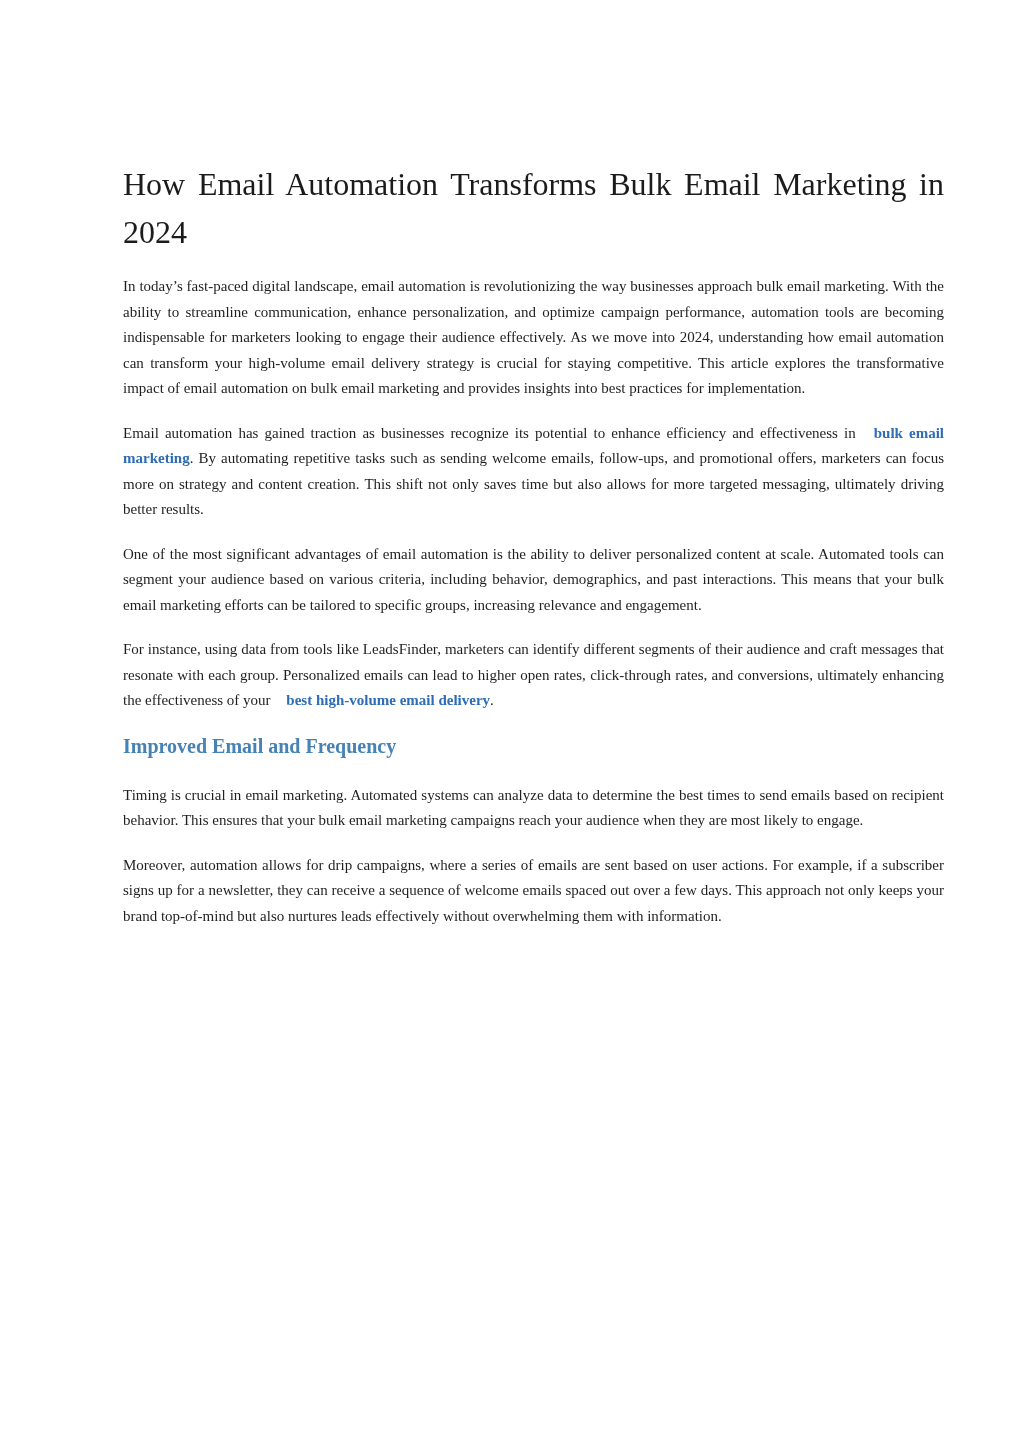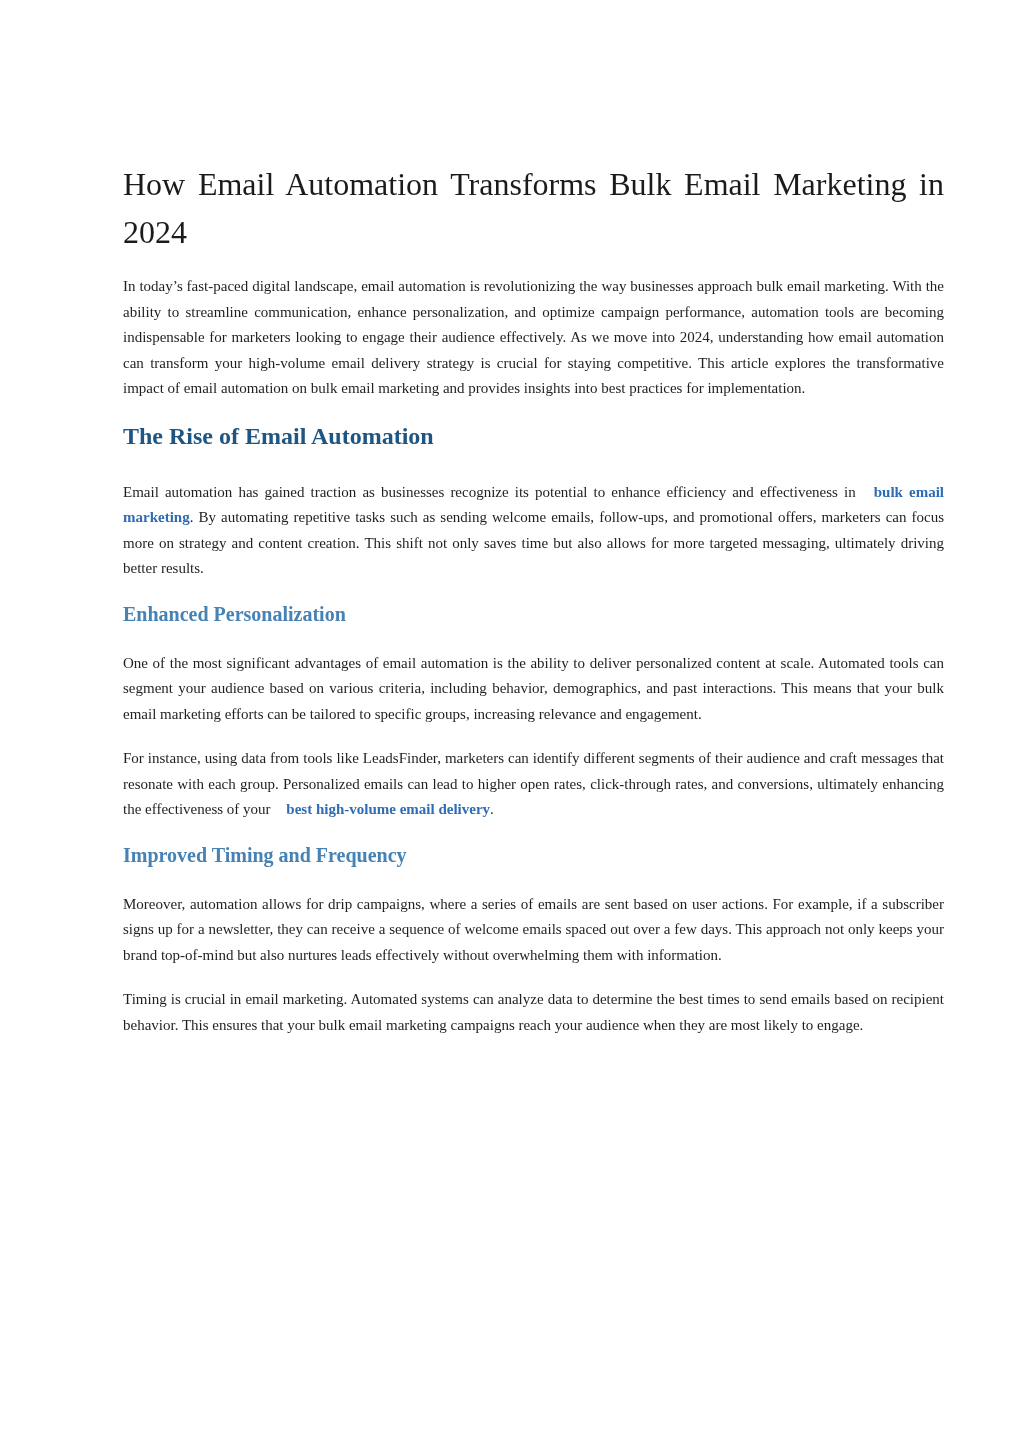--- a/index.html
+++ b/index.html
@@ -55,29 +55,27 @@
 </style>
 </head>
 <body>
 
 <div class="page">
 
   <h1 class="article-title">How Email Automation Transforms Bulk Email Marketing in 2024</h1>
 
   <p class="body-para">In today’s fast-paced digital landscape, email automation is revolutionizing the way businesses approach bulk email marketing. With the ability to streamline communication, enhance personalization, and optimize campaign performance, automation tools are becoming indispensable for marketers looking to engage their audience effectively. As we move into 2024, understanding how email automation can transform your high-volume email delivery strategy is crucial for staying competitive. This article explores the transformative impact of email automation on bulk email marketing and provides insights into best practices for implementation.</p>
 
-  <h2 class="section-heading">The Rise of Email Automation</h2>
 
   <p class="body-para"><span>Email automation has gained traction as businesses recognize its potential to enhance efficiency and effectiveness in </span><a class="doc-link">bulk email marketing</a><span>. By automating repetitive tasks such as sending welcome emails, follow-ups, and promotional offers, marketers can focus more on strategy and content creation. This shift not only saves time but also allows for more targeted messaging, ultimately driving better results.</span></p>
 
-  <h3 class="subsection-heading">Enhanced Personalization</h3>
 
   <p class="body-para">One of the most significant advantages of email automation is the ability to deliver personalized content at scale. Automated tools can segment your audience based on various criteria, including behavior, demographics, and past interactions. This means that your bulk email marketing efforts can be tailored to specific groups, increasing relevance and engagement.</p>
 
   <p class="body-para"><span>For instance, using data from tools like LeadsFinder, marketers can identify different segments of their audience and craft messages that resonate with each group. Personalized emails can lead to higher open rates, click-through rates, and conversions, ultimately enhancing the effectiveness of your </span><a class="doc-link">best high-volume email delivery</a><span>.</span></p>
 
-  <h3 class="subsection-heading">Improved Timing and Frequency</h3>
+  <h3 class="subsection-heading">Improved Email and Frequency</h3>
+
+  <p class="body-para">Timing is crucial in email marketing. Automated systems can analyze data to determine the best times to send emails based on recipient behavior. This ensures that your bulk email marketing campaigns reach your audience when they are most likely to engage.</p>
 
   <p class="body-para">Moreover, automation allows for drip campaigns, where a series of emails are sent based on user actions. For example, if a subscriber signs up for a newsletter, they can receive a sequence of welcome emails spaced out over a few days. This approach not only keeps your brand top-of-mind but also nurtures leads effectively without overwhelming them with information.</p>
-
-  <p class="body-para">Timing is crucial in email marketing. Automated systems can analyze data to determine the best times to send emails based on recipient behavior. This ensures that your bulk email marketing campaigns reach your audience when they are most likely to engage.</p>
 
 </div>
 
 </body></html>

